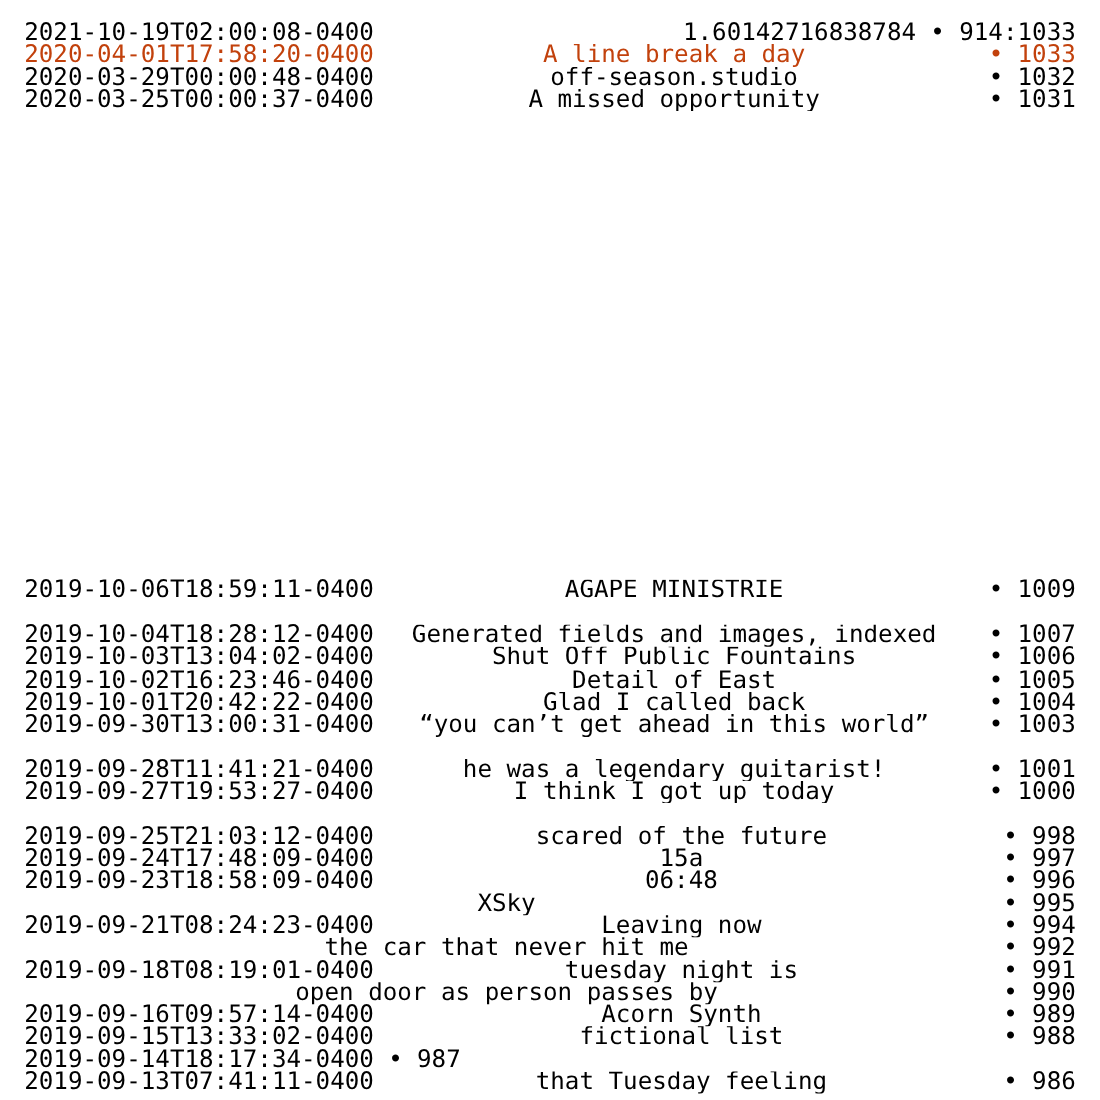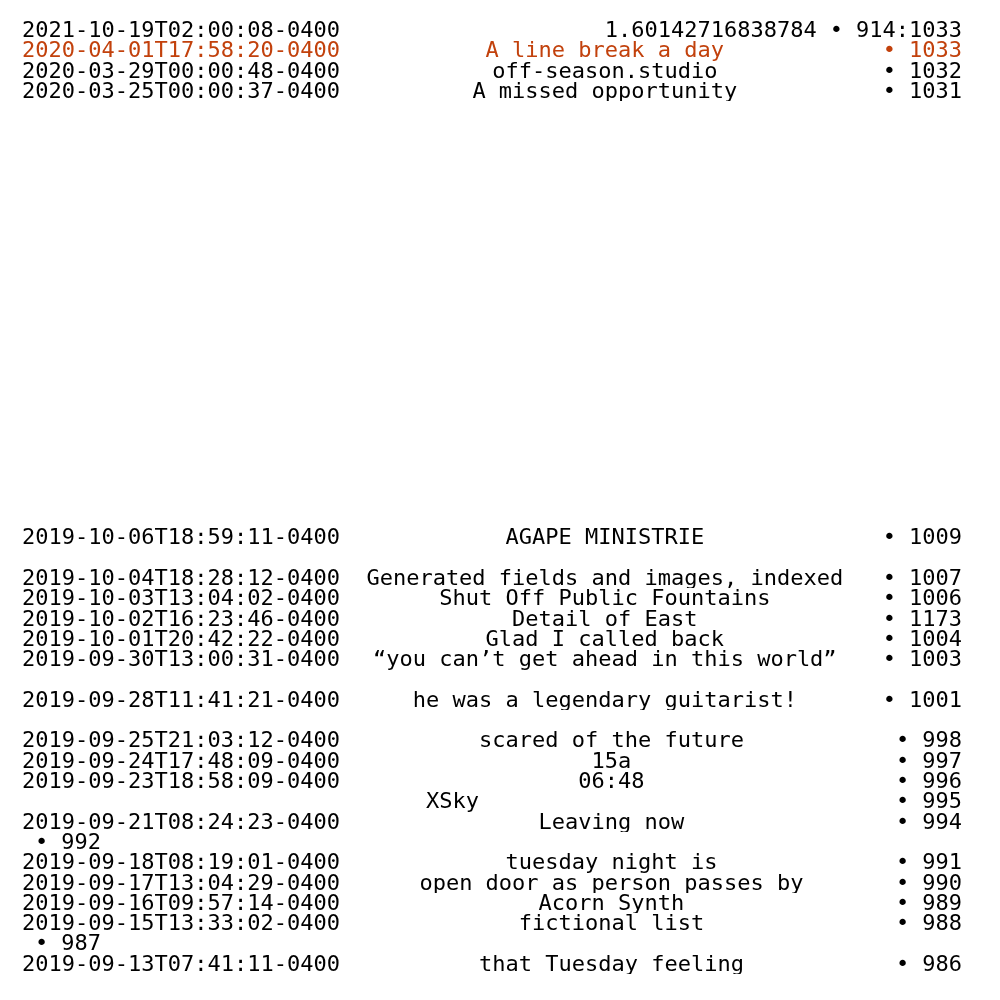--- a/index.html
+++ b/index.html
@@ -3,21 +3,21 @@
 <meta charset="utf-8">
 <style>
   html, body { margin: 0; padding: 0; }
   body {
     width: 1000px; height: 1000px; overflow: hidden;
     background: #ffffff;
   }
   .list {
     box-sizing: border-box;
     width: 1000px; height: 1000px; overflow: hidden;
-    padding: 20px 38px 0 22px;
+    padding: 20px 22px 0 22px;
     font-family: "DejaVu Sans Mono", monospace;
     font-size: 22px;
     line-height: 20.3px;
     color: #000000;
     font-weight: 400;
   }
   .row { display: flex; height: 20.3px; white-space: pre; }
   .ts { flex: 0 0 auto; }
   .title { flex: 1 1 auto; text-align: center; overflow: hidden; }
   .right { flex: 0 0 auto; text-align: right; }
@@ -73,21 +73,21 @@
 
   <div class="row">
     <span class="ts">2019-10-03T13:04:02-0400</span>
     <span class="title">Shut Off Public Fountains</span>
     <span class="right"><span class="bullet">•</span><span>1006</span></span>
   </div>
 
   <div class="row">
     <span class="ts">2019-10-02T16:23:46-0400</span>
     <span class="title">Detail of East</span>
-    <span class="right"><span class="bullet">•</span><span>1173</span></span>
+    <span class="right"><span class="bullet">•</span><span>1005</span></span>
   </div>
 
   <div class="row">
     <span class="ts">2019-10-01T20:42:22-0400</span>
     <span class="title">Glad I called back</span>
     <span class="right"><span class="bullet">•</span><span>1004</span></span>
   </div>
 
   <div class="row">
     <span class="ts">2019-09-30T13:00:31-0400</span>
@@ -96,20 +96,25 @@
   </div>
 
   <div class="gap-1"></div>
 
   <div class="row">
     <span class="ts">2019-09-28T11:41:21-0400</span>
     <span class="title">he was a legendary guitarist!</span>
     <span class="right"><span class="bullet">•</span><span>1001</span></span>
   </div>
 
+  <div class="row">
+    <span class="ts">2019-09-27T19:53:27-0400</span>
+    <span class="title">I think I got up today</span>
+    <span class="right"><span class="bullet">•</span><span>1000</span></span>
+  </div>
 
   <div class="gap-1"></div>
 
   <div class="row">
     <span class="ts">2019-09-25T21:03:12-0400</span>
     <span class="title">scared of the future</span>
     <span class="right"><span class="bullet">•</span><span>998</span></span>
   </div>
 
   <div class="row">
@@ -130,48 +135,49 @@
   </div>
 
   <div class="row">
     <span class="ts">2019-09-21T08:24:23-0400</span>
     <span class="title">Leaving now</span>
     <span class="right"><span class="bullet">•</span><span>994</span></span>
   </div>
 
 
   <div class="row">
+    <span class="title">the car that never hit me</span>
     <span class="right"><span class="bullet">•</span><span>992</span></span>
   </div>
 
   <div class="row">
     <span class="ts">2019-09-18T08:19:01-0400</span>
     <span class="title">tuesday night is</span>
     <span class="right"><span class="bullet">•</span><span>991</span></span>
   </div>
 
   <div class="row">
-    <span class="ts">2019-09-17T13:04:29-0400</span>
     <span class="title">open door as person passes by</span>
     <span class="right"><span class="bullet">•</span><span>990</span></span>
   </div>
 
   <div class="row">
     <span class="ts">2019-09-16T09:57:14-0400</span>
     <span class="title">Acorn Synth</span>
     <span class="right"><span class="bullet">•</span><span>989</span></span>
   </div>
 
   <div class="row">
     <span class="ts">2019-09-15T13:33:02-0400</span>
     <span class="title">fictional list</span>
     <span class="right"><span class="bullet">•</span><span>988</span></span>
   </div>
 
   <div class="row">
+    <span class="ts">2019-09-14T18:17:34-0400</span>
     <span class="right"><span class="bullet">•</span><span>987</span></span>
   </div>
 
   <div class="row">
     <span class="ts">2019-09-13T07:41:11-0400</span>
     <span class="title">that Tuesday feeling</span>
     <span class="right"><span class="bullet">•</span><span>986</span></span>
   </div>
 
 </div>

